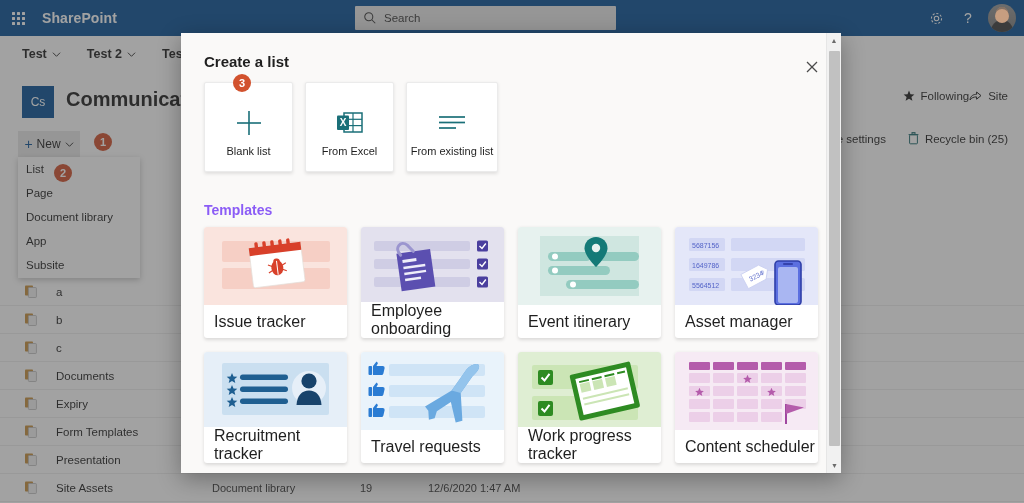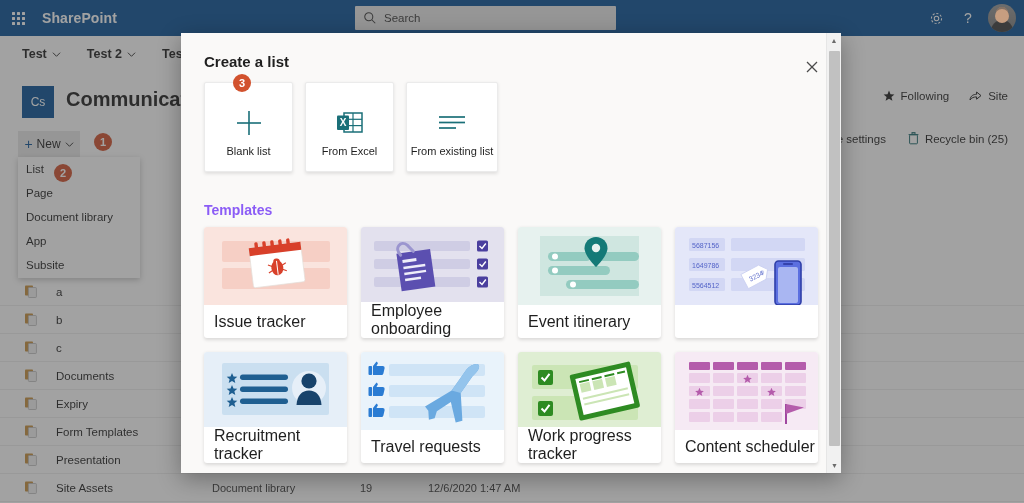--- a/index.html
+++ b/index.html
@@ -65,21 +65,21 @@
   
   .site-header { position: absolute; left: 0; top: 76px; width: 1024px; height: 52px; background:#fff; }
   .site-logo {
     position: absolute; left: 22px; top: 10px; width: 32px; height: 32px; background: #0a5296;
     color: #ffffff; font-size: 12px; display:flex; align-items:center; justify-content:center;
   }
   .site-title {
     position: absolute; left: 66px; top: 12px; font-size: 20px; font-weight: 700; color: #1f1f1f;
     white-space: nowrap;
   }
-  .header-actions { position: absolute; right: 16px; top: 14px; display:flex; gap: 20px; align-items:center; }
+  .header-actions { position: absolute; right: 16px; top: 14px; display:flex; align-items:center; }
   .hdr-act { display:flex; align-items:center; gap:6px; font-size:11.5px; color:#1f1f1f; }
 
   .cmd-row { position: absolute; right: 16px; top: 132px; display:flex; gap: 22px; align-items:center; }
   .cmd-act { display:flex; align-items:center; gap:6px; font-size:11.5px; color:#1f1f1f; }
 
   
   .newbtn {
     position: absolute; left: 18px; top: 131px; width: 62px; height: 26px;
     background: #e9e9e9; display:flex; align-items:center; justify-content:center; gap:4px;
     font-size: 12px; color: #1f1f1f;
@@ -472,20 +472,21 @@
             <rect x="100" y="34" width="26" height="44" rx="3.5" fill="#5b6fe0" stroke="#2f3fa8" stroke-width="1.6"></rect>
             <rect x="103" y="40" width="20" height="36" rx="2" fill="#a9b6f2"></rect>
             <rect x="108" y="36.2" width="10" height="1.6" rx=".8" fill="#28349a"></rect>
             <g transform="rotate(-28 82 48)">
               <path d="M68 40 L88 40 L94 48 L88 56 L68 56 Z" fill="#ffffff" stroke="#c9cff0" stroke-width=".8"></path>
               <circle cx="88" cy="48" r="1.8" fill="#c9cff0"></circle>
               <text x="73" y="51" font-size="7" fill="#6a78cf" font-family="Liberation Sans, sans-serif">3234</text>
             </g>
           </svg>
         </div>
+        <div class="tpl-cap">Asset manager</div>
       </div>
 
       <div class="tpl-card">
         <div class="tpl-art" style="background:#e6eff8">
           <svg width="143" height="78" viewBox="0 0 143 78">
             <rect x="18" y="11" width="107" height="52" rx="2" fill="#cadff0"></rect>
             <polygon points="28,21 29.5,24.5 33.3,24.8 30.4,27.2 31.3,31 28,29 24.7,31 25.6,27.2 22.7,24.8 26.5,24.5" fill="#1f5f91"></polygon>
             <rect x="36" y="22.5" width="48" height="5.5" rx="2.7" fill="#1f5f91"></rect>
             <polygon points="28,33 29.5,36.5 33.3,36.8 30.4,39.2 31.3,43 28,41 24.7,43 25.6,39.2 22.7,36.8 26.5,36.5" fill="#1f5f91"></polygon>
             <rect x="36" y="34.5" width="48" height="5.5" rx="2.7" fill="#1f5f91"></rect>

